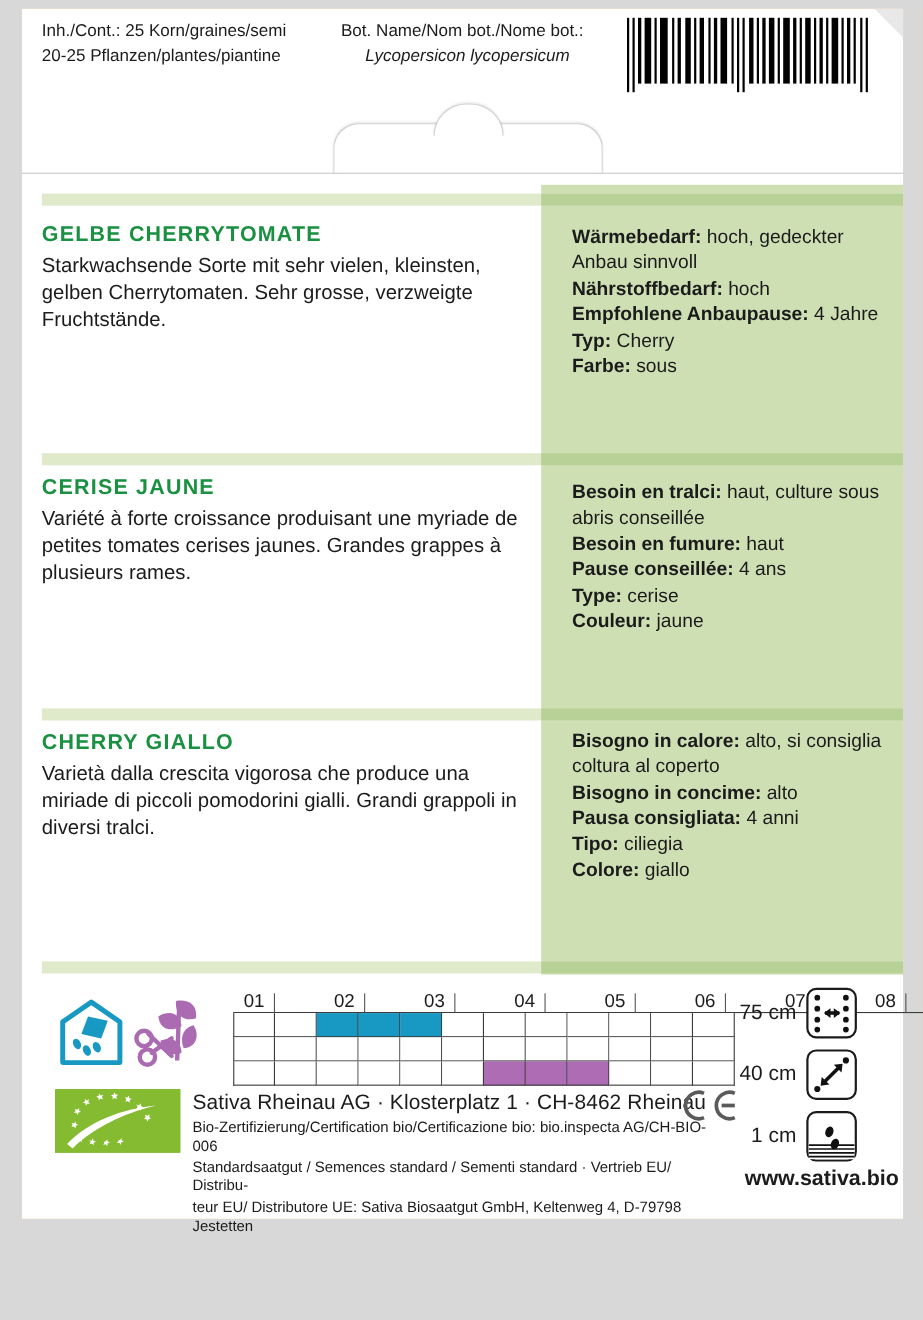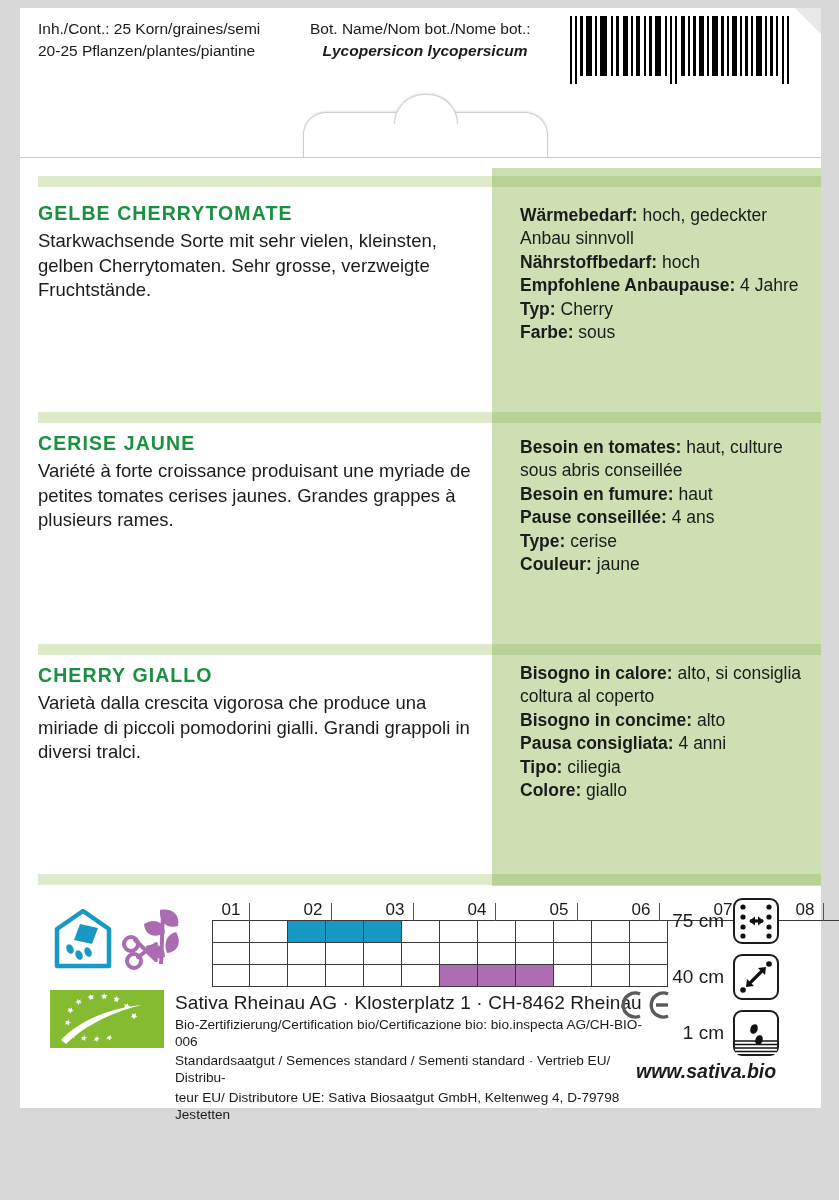--- a/index.html
+++ b/index.html
@@ -33,21 +33,21 @@
     width: 0; height: 0;
     border-left: 26px solid transparent;
     border-top: 26px solid #e8e8e8;
   }
 
   
   .header { position: absolute; left: 0; top: 0; width: 801px; height: 150px; }
   .hdr-col { position: absolute; top: 10px; font-size: 15.5px; color: #1b1b1b; line-height: 1.42; }
   .hdr-left  { left: 18px; width: 270px; }
   .hdr-mid   { left: 290px; width: 230px; }
-  .hdr-mid .latin { font-style: italic; display: block; text-align: center; font-weight: bold; }
+  .hdr-mid .latin { font-style: italic; display: block; text-align: center; }
   .hdr-right { left: 546px; top: 8px; width: 246px; }
 
   .barcode { display:block; }
   .bc-digits {
     font-family: "Liberation Sans", sans-serif;
     font-size: 15px; letter-spacing: 2.6px; color: #000;
     margin-top: 1px; padding-left: 6px;
   }
   .bc-lead { font-size: 12px; }
 
@@ -163,22 +163,22 @@
   .sp-label {
     width: 72px; text-align: right; padding-right: 9px;
     font-size: 19px; color: #1b1b1b;
   }
   .sp-icon {
     width: 46px; height: 46px;
     border: 2.2px solid #1b1b1b; border-radius: 9px;
     background: #fff; position: relative;
   }
   .web {
-    position: absolute; left: 616px; top: 168px;
-    font-size: 19.5px; font-weight: bold; color: #1b1b1b; font-style: italic;
+    position: absolute; left: 657px; top: 168px;
+    font-size: 19.5px; font-weight: bold; color: #1b1b1b;
   }
 </style>
 </head>
 <body>
 
 <div id="packet">
 
   <div class="edge edge-top"></div>
   <div class="edge edge-left"></div>
   <div class="edge edge-right"></div>
@@ -270,21 +270,21 @@
       <div><span class="k">Empfohlene Anbaupause:</span><span> 4 Jahre</span></div>
       <div><span class="k">Typ:</span><span> Cherry</span></div>
       <div><span class="k">Farbe:</span><span> sous</span></div>
     </div>
 
     <div class="lang-block blk2">
       <div class="lang-title">CERISE JAUNE</div>
       <div class="lang-desc">Variété à forte croissance produisant une myriade de petites tomates cerises jaunes. Grandes grappes à plusieurs rames.</div>
     </div>
     <div class="info-block i2">
-      <div><span class="k">Besoin en tomates:</span><span> haut, culture sous abris conseillée</span></div>
+      <div><span class="k">Besoin en tralci:</span><span> haut, culture sous abris conseillée</span></div>
       <div><span class="k">Besoin en fumure:</span><span> haut</span></div>
       <div><span class="k">Pause conseillée:</span><span> 4 ans</span></div>
       <div><span class="k">Type:</span><span> cerise</span></div>
       <div><span class="k">Couleur:</span><span> jaune</span></div>
     </div>
 
     <div class="lang-block blk3">
       <div class="lang-title">CHERRY GIALLO</div>
       <div class="lang-desc">Varietà dalla crescita vigorosa che produce una miriade di piccoli pomodorini gialli. Grandi grappoli in diversi tralci.</div>
     </div>

